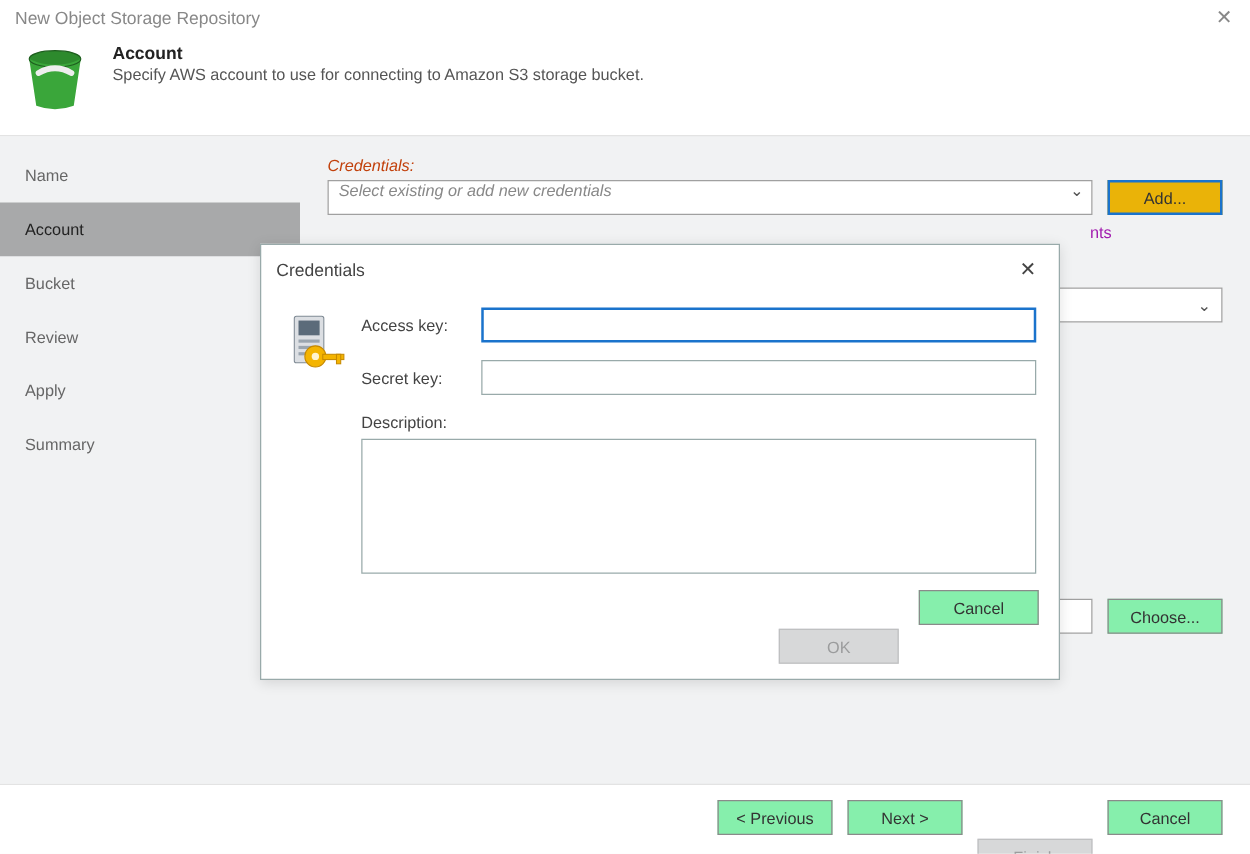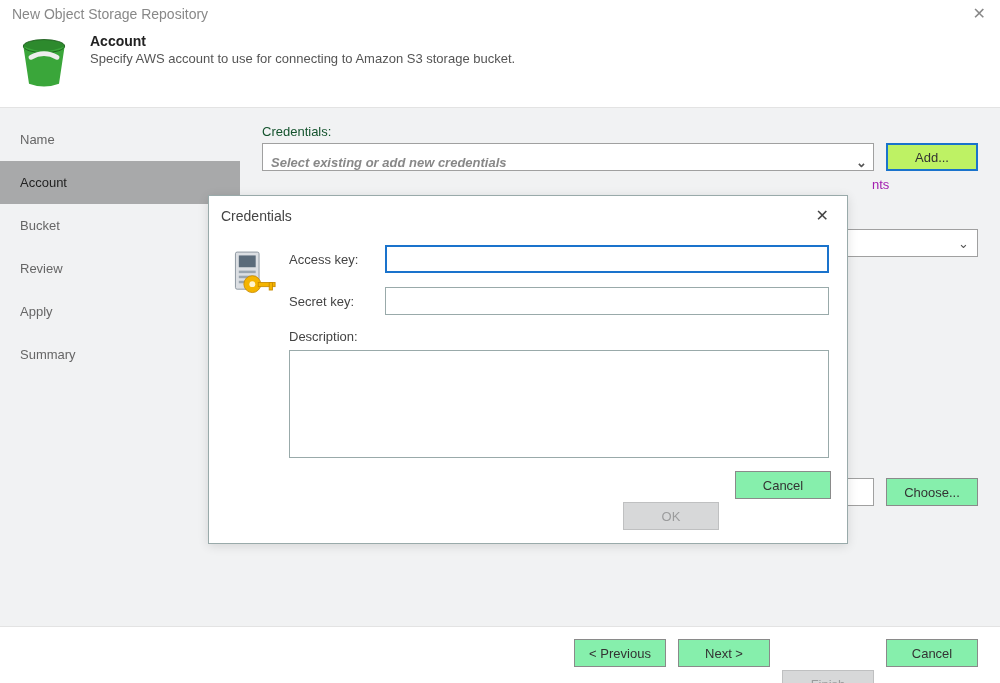--- a/index.html
+++ b/index.html
@@ -69,41 +69,41 @@
   .sidebar-item.active {
     background: #a8a9aa;
     color: #222;
   }
   .content {
     flex: 1;
     padding: 16px 22px 12px 22px;
     position: relative;
   }
   .field-label {
-    color: #14532d;
+    color: #c2410c;
     margin-bottom: 4px;
+    font-style: italic;
   }
   .field-row {
     display: flex;
     gap: 12px;
     align-items: center;
     margin-bottom: 4px;
   }
   .combo {
     flex: 1;
     height: 28px;
     border: 1px solid #a0a0a0;
     background: #fff;
     display: flex;
-    align-items: flex-end;
+    align-items: flex-start;
     padding: 0 8px;
     color: #888;
     font-style: italic;
     position: relative;
-    font-weight: bold;
   }
   .combo .chevron {
     position: absolute;
     right: 6px;
     font-style: normal;
     color: #555;
   }
   .btn {
     height: 28px;
     min-width: 92px;
@@ -112,21 +112,21 @@
     background: #86efac;
     color: #333;
     cursor: pointer;
     display: inline-flex;
     align-items: center;
     justify-content: center;
     font-size: 13px;
   }
   .btn.primary-outline {
     border: 2px solid #1a73cc;
-    background: #bef264;
+    background: #eab308;
   }
   .btn.disabled {
     background: #d7d8d9;
     color: #9b9c9d;
     border-color: #bfc0c1;
     cursor: default;
     margin-top: 31px;
   }
   .link {
     color: #a21caf;

